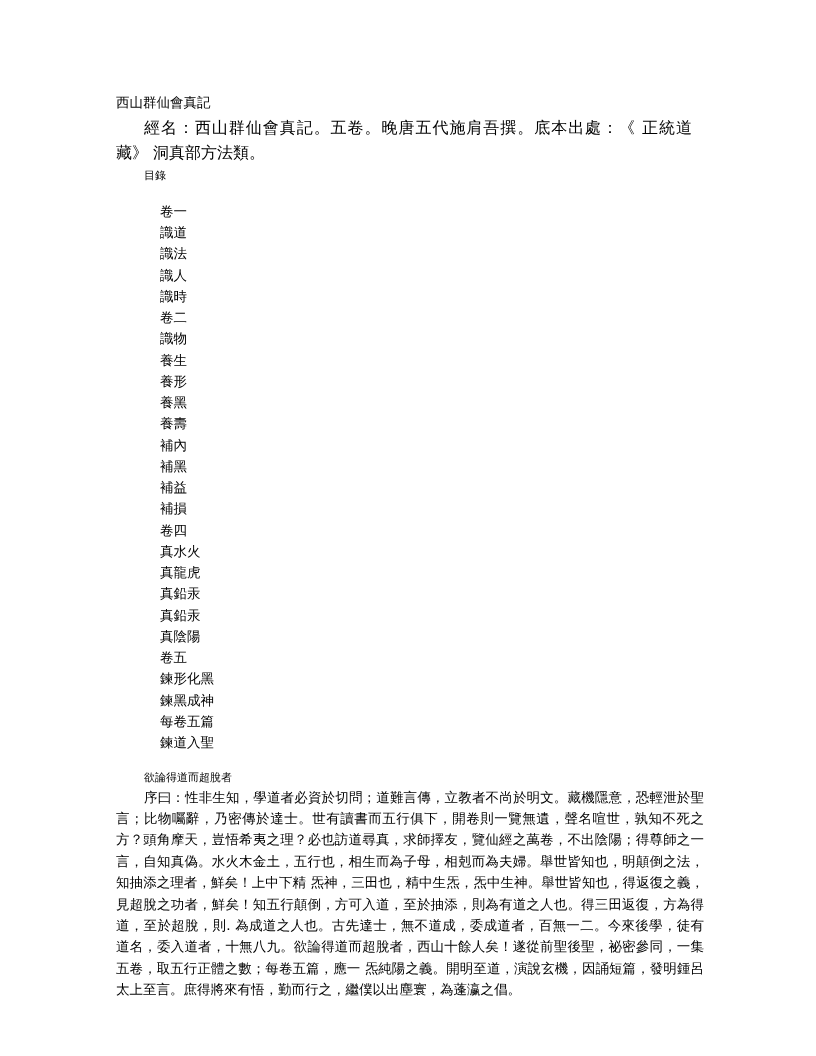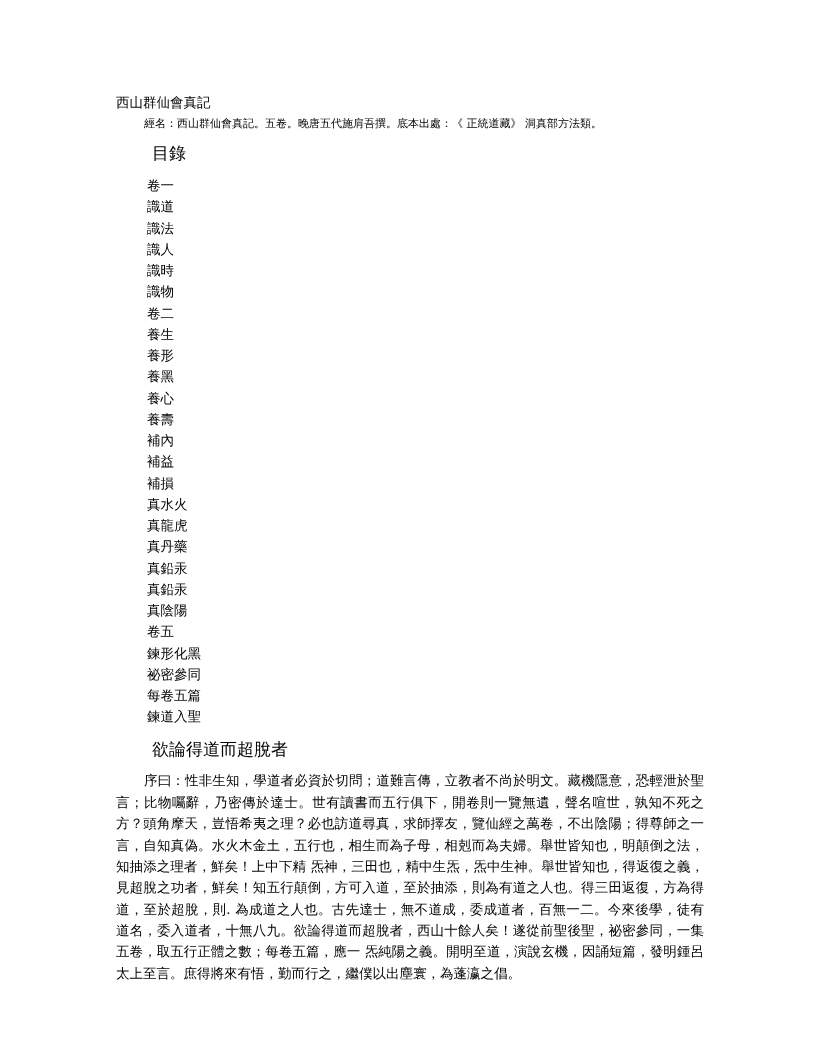--- a/index.html
+++ b/index.html
@@ -20,42 +20,42 @@
     padding: 92px 112px 60px 116px;
     position: relative;
   }
   .doc-title {
     font-size: 13.5px;
     line-height: 1.55;
     margin: 0 0 2px 0;
     text-align: left;
   }
   .intro {
-    font-size: 11px;
+    font-size: 16px;
     line-height: 1.58;
     margin: 0 12px 2px 0;
     text-indent: 28px;
     text-align: justify;
   }
   .toc {
     list-style: none;
-    margin: 3px;
+    margin: 16px;
     padding: 0;
   }
   .toc li {
     font-size: 13.5px;
     line-height: 1.575;
     padding-left: 28px;
     white-space: nowrap;
   }
   .preface-title {
-    font-size: 17px;
+    font-size: 11px;
     line-height: 1.575;
     padding-left: 28px;
-    margin: 8px;
+    margin: 0;
   }
   .body-text {
     font-size: 13.5px;
     line-height: 1.585;
     margin: 0;
     text-indent: 28px;
     text-align: justify;
   }
 </style>
 </head>
@@ -68,39 +68,39 @@
   <p class="intro">經名：西山群仙會真記。五卷。晚唐五代施肩吾撰。底本出處：《 正統道藏》 洞真部方法類。</p>
 
   <div>
     <p class="preface-title">目錄</p>
     <ul class="toc">
       <li>卷一</li>
       <li>識道</li>
       <li>識法</li>
       <li>識人</li>
       <li>識時</li>
+      <li>卷二</li>
       <li>識物</li>
-      <li>卷二</li>
       <li>養生</li>
       <li>養形</li>
       <li>養黑</li>
-      <li>養心</li>
       <li>養壽</li>
       <li>補內</li>
+      <li>補黑</li>
       <li>補益</li>
       <li>補損</li>
+      <li>卷四</li>
       <li>真水火</li>
       <li>真龍虎</li>
-      <li>真丹藥</li>
       <li>真鉛汞</li>
       <li>真鉛汞</li>
       <li>真陰陽</li>
       <li>卷五</li>
       <li>鍊形化黑</li>
-      <li>祕密參同</li>
+      <li>鍊黑成神</li>
       <li>每卷五篇</li>
       <li>鍊道入聖</li>
     </ul>
   </div>
 
   <p class="preface-title">欲論得道而超脫者</p>
 
   <p class="body-text">序曰：性非生知，學道者必資於切問；道難言傳，立教者不尚於明文。藏機隱意，恐輕泄於聖言；比物囑辭，乃密傳於達士。世有讀書而五行俱下，開卷則一覽無遺，聲名喧世，孰知不死之方？頭角摩天，豈悟希夷之理？必也訪道尋真，求師擇友，覽仙經之萬卷，不出陰陽；得尊師之一言，自知真偽。水火木金土，五行也，相生而為子母，相剋而為夫婦。舉世皆知也，明顛倒之法，知抽添之理者，鮮矣！上中下精 炁神，三田也，精中生炁，炁中生神。舉世皆知也，得返復之義，見超脫之功者，鮮矣！知五行顛倒，方可入道，至於抽添，則為有道之人也。得三田返復，方為得道，至於超脫，則. 為成道之人也。古先達士，無不道成，委成道者，百無一二。今來後學，徒有道名，委入道者，十無八九。欲論得道而超脫者，西山十餘人矣！遂從前聖後聖，祕密參同，一集五卷，取五行正體之數；每卷五篇，應一 炁純陽之義。開明至道，演說玄機，因誦短篇，發明鍾呂太上至言。庶得將來有悟，勤而行之，繼僕以出塵寰，為蓬瀛之倡。</p>
 
 </div>

